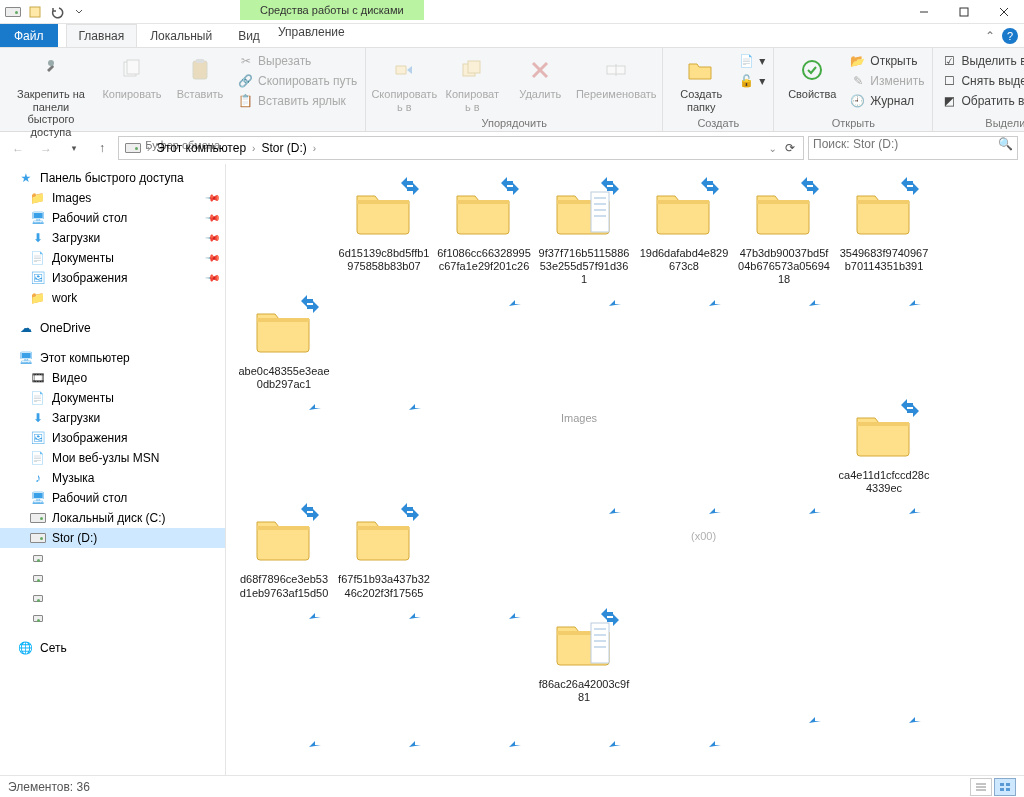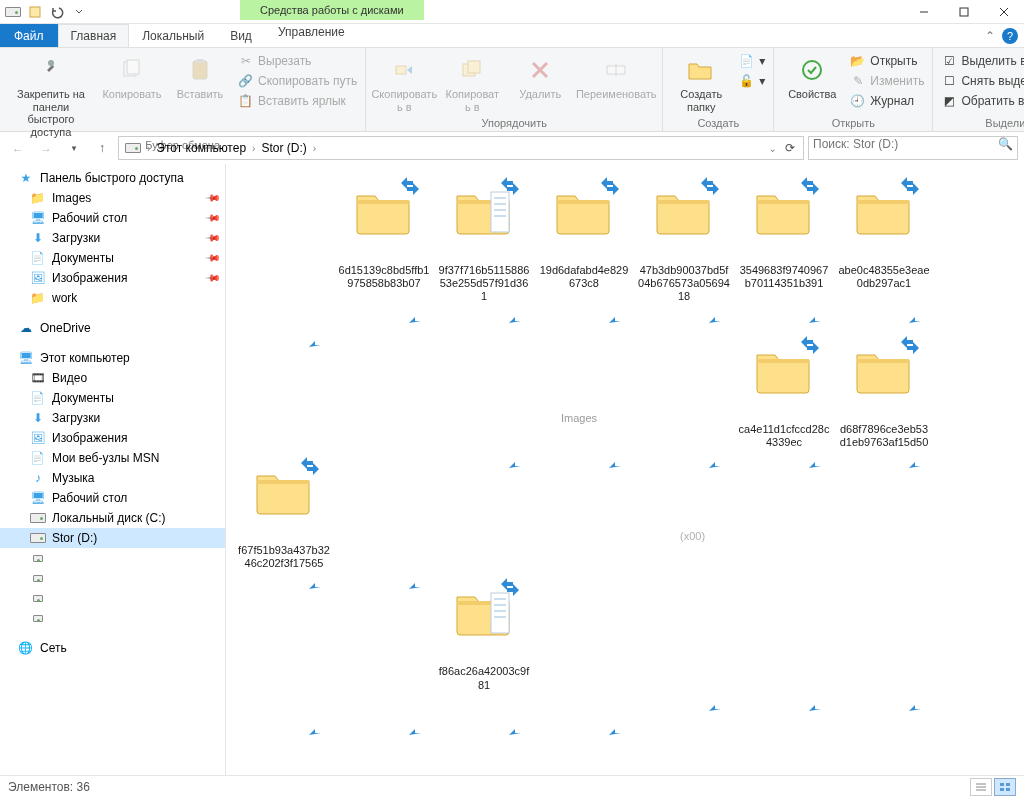--- a/index.html
+++ b/index.html
@@ -10,21 +10,21 @@
   .titlebar .qat { display: flex; align-items: center; padding: 0 4px; gap: 4px; }
   .titlebar .qat-icon { width: 18px; height: 18px; display: flex; align-items: center; justify-content: center; }
   .context-tab { margin-left: auto; margin-right: auto; background: #baf3a2; padding: 3px 20px; font-size: 11px; color: #333; position: absolute; left: 240px; top: 0; height: 20px; display: flex; align-items: center; }
   .win-controls { margin-left: auto; display: flex; }
   .win-btn { width: 40px; height: 24px; display: flex; align-items: center; justify-content: center; }
 
   
   .tabstrip { height: 24px; display: flex; align-items: stretch; background: #fff; border-bottom: 1px solid #e1e1e1; position: relative; }
   .tab-file { background: #1979ca; color: #fff; padding: 0 14px; display: flex; align-items: center; font-size: 12px; }
   .tab { padding: 0 12px; display: flex; align-items: center; color: #444; border: 1px solid transparent; border-bottom: none; }
-  .tab.active { border-color: #e1e1e1; background: #f5f6f7; }
+  .tab.active { border-color: #e1e1e1; background: #f5f6f7; margin-left: 8px; }
   .tab.context { position: absolute; left: 265px; }
   .help-btn { margin-left: auto; display: flex; gap: 4px; align-items: center; padding-right: 6px; }
   .help-btn span { width: 16px; height: 16px; display:flex; align-items:center; justify-content:center; border-radius:50%; }
 
   
   .ribbon { height: 84px; background: #f5f6f7; display: flex; border-bottom: 1px solid #ddd; }
   .ribbon-group { border-right: 1px solid #e1e1e1; padding: 2px 6px; display: flex; flex-direction: column; }
   .ribbon-group-body { flex: 1; display: flex; align-items: flex-start; gap: 4px; }
   .ribbon-group-label { text-align: center; font-size: 11px; color: #777; padding-top: 0px; }
   .rib-big { width: 64px; display: flex; flex-direction: column; align-items: center; gap: 2px; padding-top: 4px; }
@@ -56,21 +56,21 @@
   .tree-item.lvl1 { padding-left: 30px; }
   .tree-item.selected { background: #cde8ff; }
   .tree-item .tic { width: 16px; height: 16px; display:flex; align-items:center; justify-content:center; flex-shrink:0; }
   .tree-item .pin { margin-left: auto; color: #7a7a7a; font-size: 10px; transform: rotate(45deg); }
   .tree-spacer { height: 10px; }
 
   .content { flex: 1; overflow: auto; padding: 8px; position: relative; }
   .grid { display: flex; flex-wrap: wrap; gap: 0px; align-content: flex-start; }
   .item { width: 98px; display: flex; flex-direction: column; align-items: center; margin: 1px; padding: 2px; }
   .item .thumb { width: 78px; height: 72px; display: flex; align-items: center; justify-content: center; position: relative; }
-  .item .name { font-size: 11px; text-align: center; line-height: 1.2; word-break: break-all; max-width: 96px; color: #222; margin-top: 17px; }
+  .item .name { font-size: 11px; text-align: center; line-height: 1.2; word-break: break-all; max-width: 96px; color: #222; }
   .compress-badge { position: absolute; top: 0px; right: 2px; }
 
   
   .status { height: 22px; border-top: 1px solid #e5e5e5; display: flex; align-items: center; padding: 0 8px; font-size: 11px; color: #555; background: #fff; }
   .status .right { margin-left: auto; display:flex; gap:2px; }
   .status .viewbtn { width: 22px; height: 18px; border: 1px solid #ccc; display:flex; align-items:center; justify-content:center; }
   .status .viewbtn.active { background: #cde8ff; border-color: #8ac; }
 
   
   .drive-ic { width:16px; height:10px; border:1px solid #888; background:#eee; border-radius:1px; position:relative; }
@@ -453,20 +453,33 @@
                 <path d="M20 14l-6 6v-4h-6v-4h6v-4z" fill="#2e8bd8"></path>
               </svg></span>
           </div>
           <div class="name">6d15139c8bd5ffb1975858b83b07</div>
         </div>
         <div class="item">
           <div class="thumb">
             <svg width="70" height="58">
               <path d="M8 14h18l4 5h30v30a3 3 0 0 1-3 3H11a3 3 0 0 1-3-3z" fill="#ffe08a" stroke="#d4a93a"></path>
               <path d="M8 18h52v4H8z" fill="#f3cd6b"></path>
+            </svg>
+            <span class="compress-badge"><svg width="22" height="22">
+                <path d="M2 8l6-6v4h6v4h-6v4z" fill="#2e8bd8"></path>
+                <path d="M20 14l-6 6v-4h-6v-4h6v-4z" fill="#2e8bd8"></path>
+              </svg></span>
+          </div>
+          <div class="name">6f1086cc66328995c67fa1e29f201c26</div>
+        </div>
+        <div class="item">
+          <div class="thumb">
+            <svg width="70" height="58">
+              <path d="M8 14h18l4 5h30v30a3 3 0 0 1-3 3H11a3 3 0 0 1-3-3z" fill="#ffe08a" stroke="#d4a93a"></path>
+              <path d="M8 18h52v4H8z" fill="#f3cd6b"></path>
               <rect x="42" y="10" width="18" height="40" fill="#fff" stroke="#bcd"></rect>
               <line x1="45" y1="16" x2="57" y2="16" stroke="#9bd"></line>
               <line x1="45" y1="22" x2="57" y2="22" stroke="#9bd"></line>
               <line x1="45" y1="28" x2="57" y2="28" stroke="#9bd"></line>
               <line x1="45" y1="34" x2="57" y2="34" stroke="#9bd"></line>
             </svg>
             <span class="compress-badge"><svg width="22" height="22">
                 <path d="M2 8l6-6v4h6v4h-6v4z" fill="#2e8bd8"></path>
                 <path d="M20 14l-6 6v-4h-6v-4h6v-4z" fill="#2e8bd8"></path>
               </svg></span>
@@ -739,21 +752,21 @@
         <div class="item">
           <div class="thumb" style="height:18px">
             <span class="compress-badge" style="top:auto;bottom:0"><svg width="14" height="10">
                 <path d="M2 8l6-6v4h6" fill="#2e8bd8"></path>
               </svg></span>
           </div>
         </div>
       </div>
 
     <div style="position:absolute; left:335px; top:248px; font-size:11px; color:#333; opacity:.5">Images</div>
-    <div style="position:absolute; left:454px; top:366px; font-size:11px; color:#333; opacity:.4">(x00)</div>
+    <div style="position:absolute; left:465px; top:366px; font-size:11px; color:#333; opacity:.4">(x00)</div>
   </div>
 </div>
 
 <div class="status">
   <span>Элементов: 36</span>
   <div class="right">
     <div class="viewbtn">
         <svg width="12" height="10">
           <line x1="1" y1="2" x2="11" y2="2" stroke="#888"></line>
           <line x1="1" y1="5" x2="11" y2="5" stroke="#888"></line>

